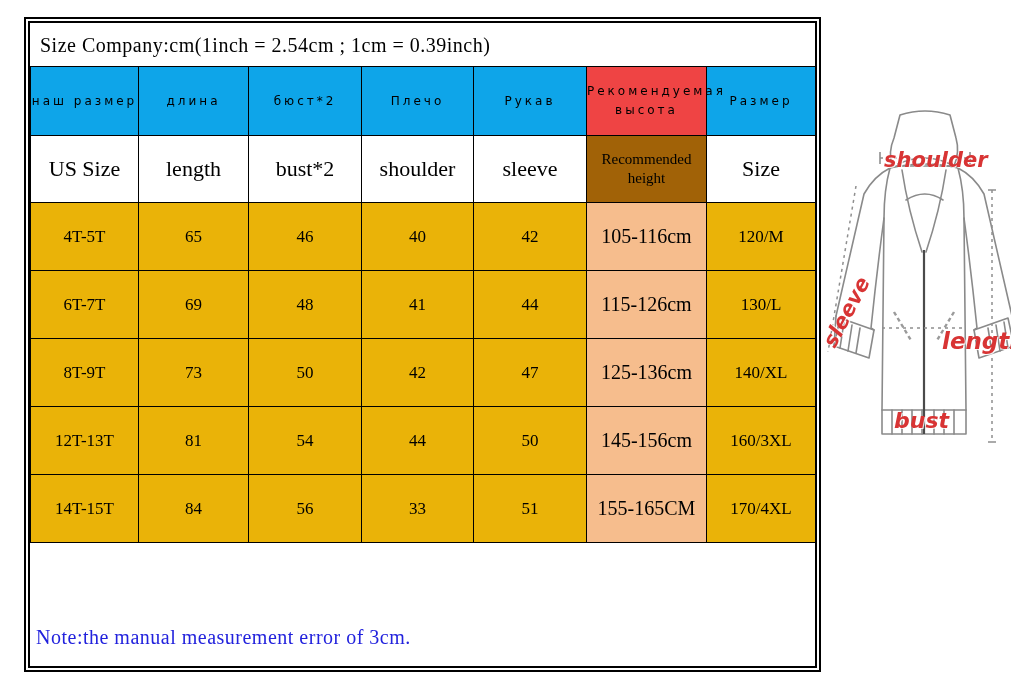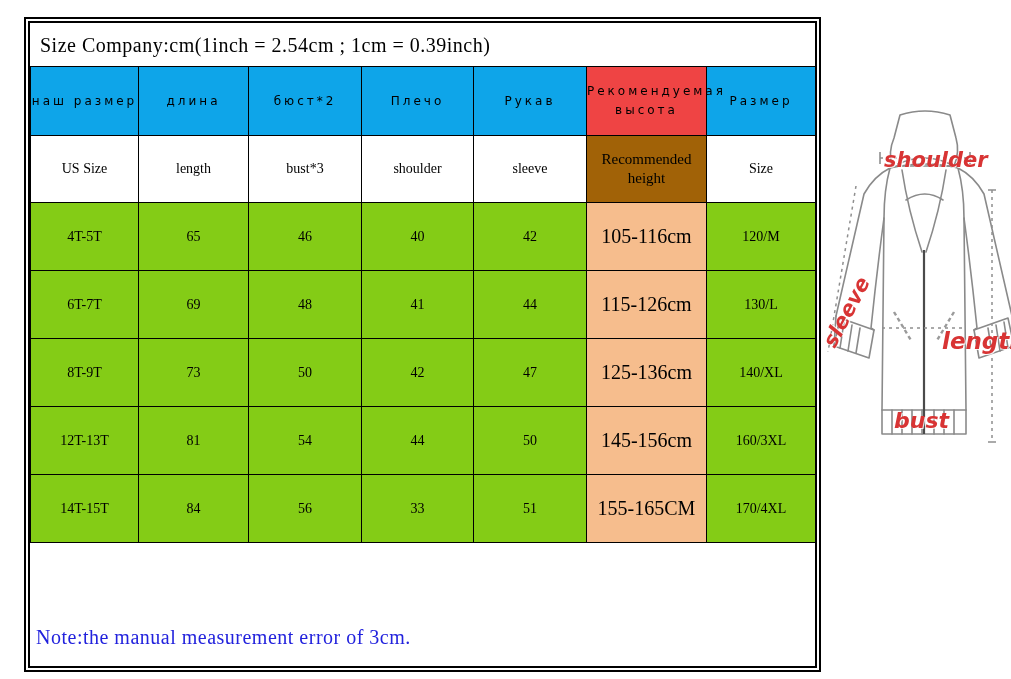--- a/index.html
+++ b/index.html
@@ -87,33 +87,33 @@
     font-weight: bold;
     letter-spacing: 3px;
     line-height: 1.55;
   }
   tr.row-ru td.hl {
     background: #ef4444;
   }
 
   tr.row-en td {
     height: 66px;
-    font-size: 14px;
+    font-size: 22px;
     line-height: 1.25;
     background: #fff;
   }
   tr.row-en td.hl {
     background: #a16207;
     font-size: 15px;
   }
 
   tr.row-data td {
     height: 67px;
-    font-size: 14px;
-    background: #84cc16;
+    font-size: 17px;
+    background: #eab308;
   }
   tr.row-data td.hl {
     background: #f6bd8d;
     color: #ff0000;
     font-size: 20px;
   }
 
   
   #note {
     position: absolute;
@@ -181,21 +181,21 @@
         <td>длина</td>
         <td>бюст*2</td>
         <td>Плечо</td>
         <td>Рукав</td>
         <td class="hl">Рекомендуемая высота</td>
         <td>Размер</td>
       </tr>
       <tr class="row-en">
         <td>US Size</td>
         <td>length</td>
-        <td>bust*3</td>
+        <td>bust*2</td>
         <td>shoulder</td>
         <td>sleeve</td>
         <td class="hl">Recommended height</td>
         <td>Size</td>
       </tr>
     </thead>
     <tbody>
       <tr class="row-data">
         <td>4T-5T</td>
         <td>65</td>

